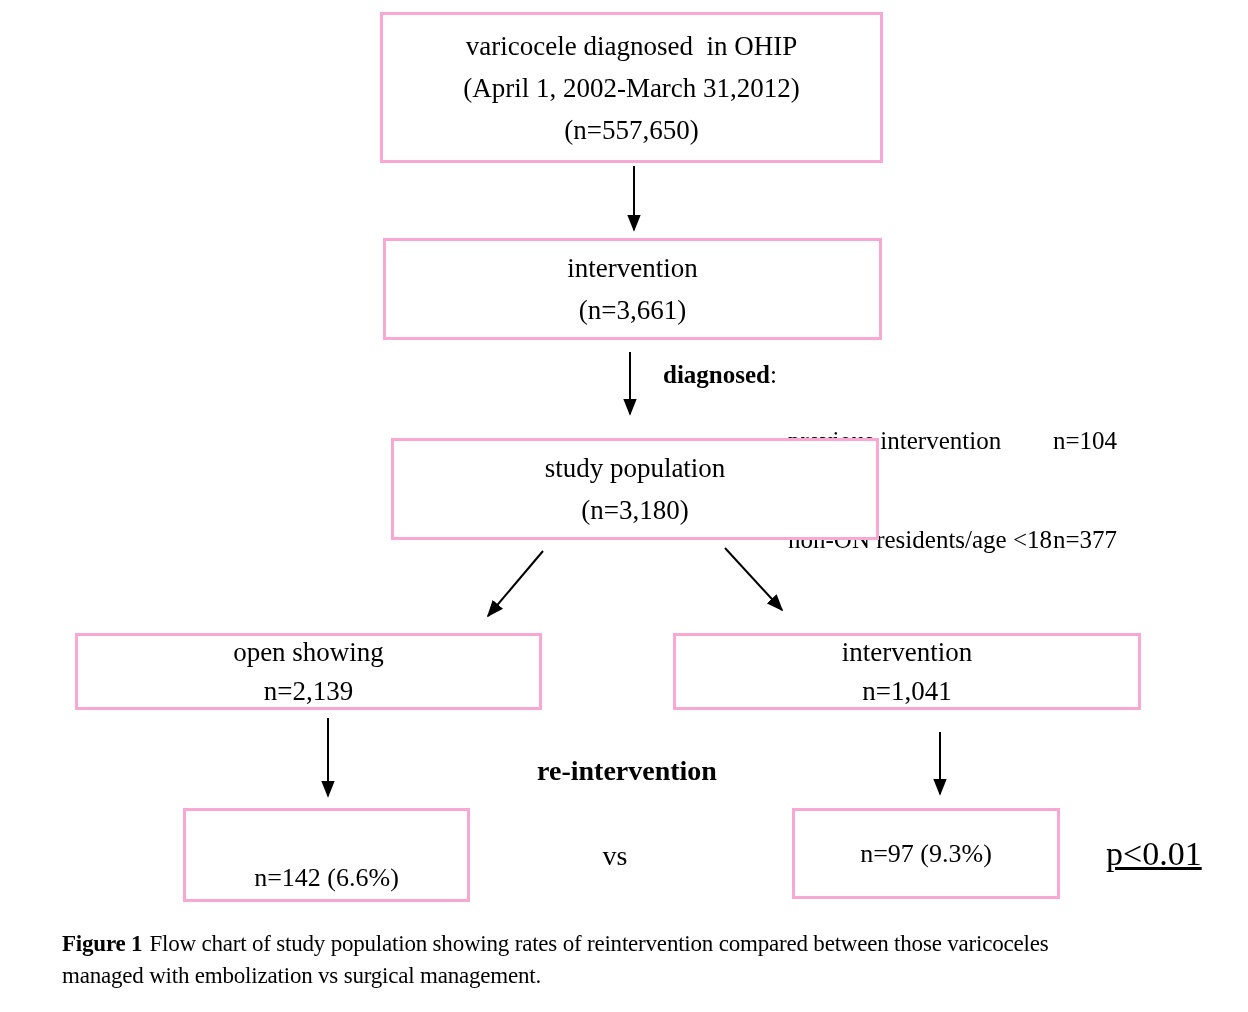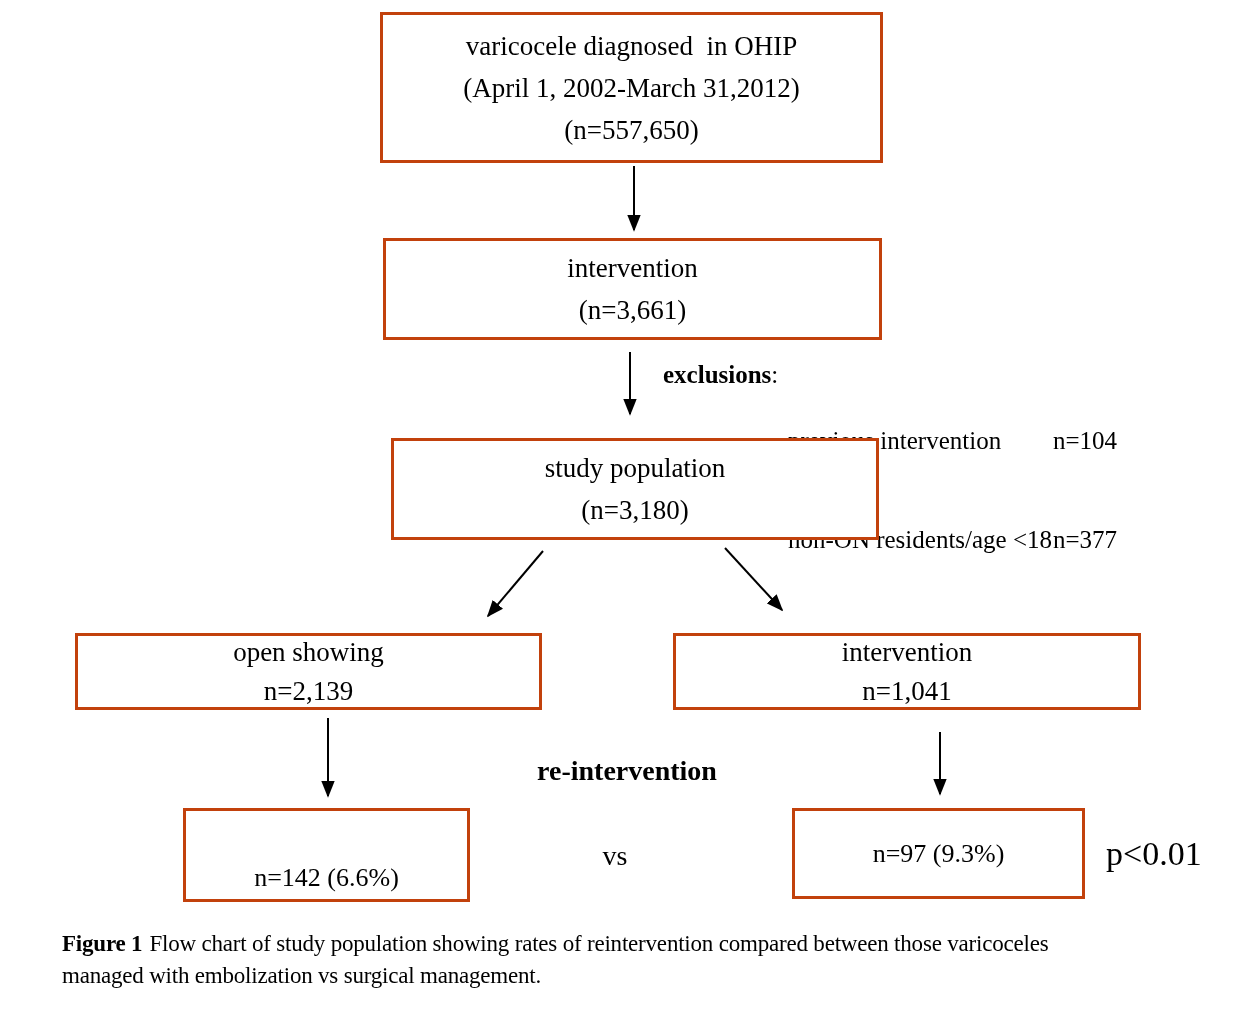--- a/index.html
+++ b/index.html
@@ -16,41 +16,41 @@
 
   .arrow-layer {
     position: absolute;
     left: 0; top: 0;
     width: 1248px; height: 1012px;
     pointer-events: none;
   }
 
   .box {
     position: absolute;
-    border: 3px solid #c2410c;
+    border: 3px solid #f9a8d4;
     background: #ffffff;
     display: flex;
     flex-direction: column;
     align-items: center;
     justify-content: center;
     text-align: center;
   }
   .box-line {
     font-size: 27px;
     line-height: 42px;
     white-space: pre;
   }
 
   .box-diagnosed   { left: 380px; top: 12px;  width: 503px; height: 151px; }
   .box-intervention{ left: 383px; top: 238px; width: 499px; height: 102px; }
   .box-study      { left: 391px; top: 438px; width: 488px; height: 102px; }
   .box-surgery    { left: 75px;  top: 633px; width: 467px; height: 77px; }
   .box-embol      { left: 673px; top: 633px; width: 468px; height: 77px; }
   .box-surgery-out{ left: 183px; top: 808px; width: 287px; height: 94px; justify-content: flex-end; }
-  .box-embol-out  { left: 792px; top: 808px; width: 293px; height: 91px; }
+  .box-embol-out  { left: 792px; top: 808px; width: 268px; height: 91px; }
   .box-surgery .box-line, .box-embol .box-line { line-height: 39px; }
   .box-surgery-out .box-line, .box-embol-out .box-line { font-size: 26px; }
 
   .exclusions {
     position: absolute;
     left: 663px; top: 358px;
     display: flex;
     font-size: 25px;
     line-height: 33px;
   }
@@ -74,20 +74,21 @@
     width: 90px;
     text-align: center;
     font-size: 28px;
     white-space: pre;
   }
   .note-p {
     position: absolute;
     left: 1106px; top: 835px;
     font-size: 34px;
     white-space: pre;
+    text-decoration: underline;
   }
 
   .caption {
     position: absolute;
     left: 62px; top: 928px;
     width: 1155px;
     font-size: 23px;
     line-height: 32px;
     letter-spacing: -0.2px;
   }
@@ -117,21 +118,21 @@
     <div class="box-line">(April 1, 2002-March 31,2012)</div>
     <div class="box-line">(n=557,650)</div>
   </div>
 
   <div class="box box-intervention">
     <div class="box-line">intervention</div>
     <div class="box-line">(n=3,661)</div>
   </div>
 
   <div class="exclusions">
-    <div class="excl-label"><b>exclusions</b><span>:</span></div>
+    <div class="excl-label"><b>diagnosed</b><span>:</span></div>
     <div class="excl-reasons">
       <div>previous intervention</div>
       <div>non-ON residents/age &lt;18</div>
     </div>
     <div class="excl-counts">
       <div>n=104</div>
       <div>n=377</div>
     </div>
   </div>
 

